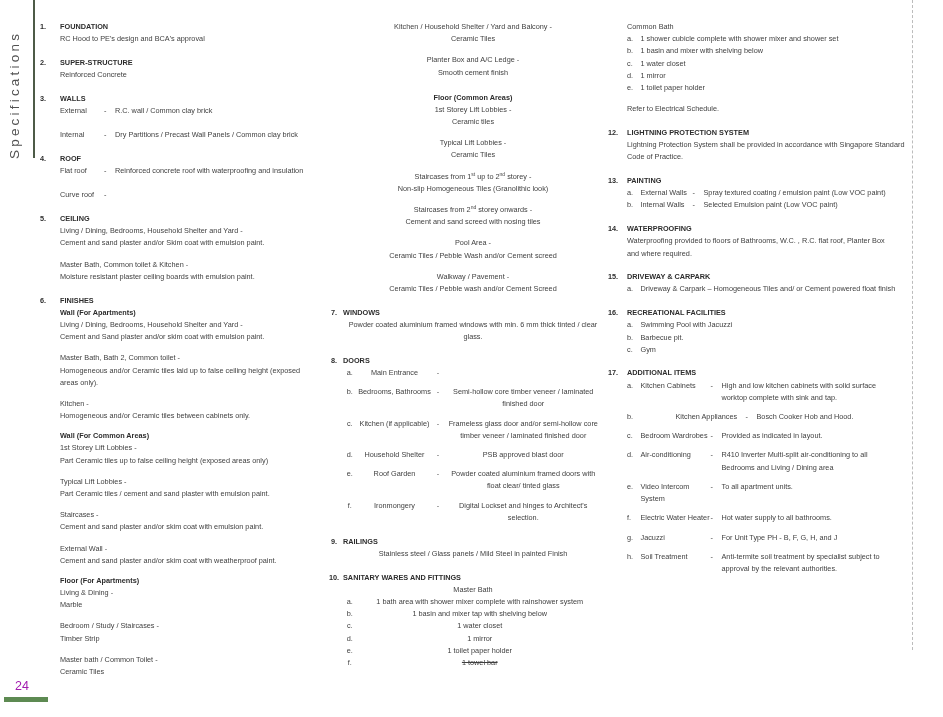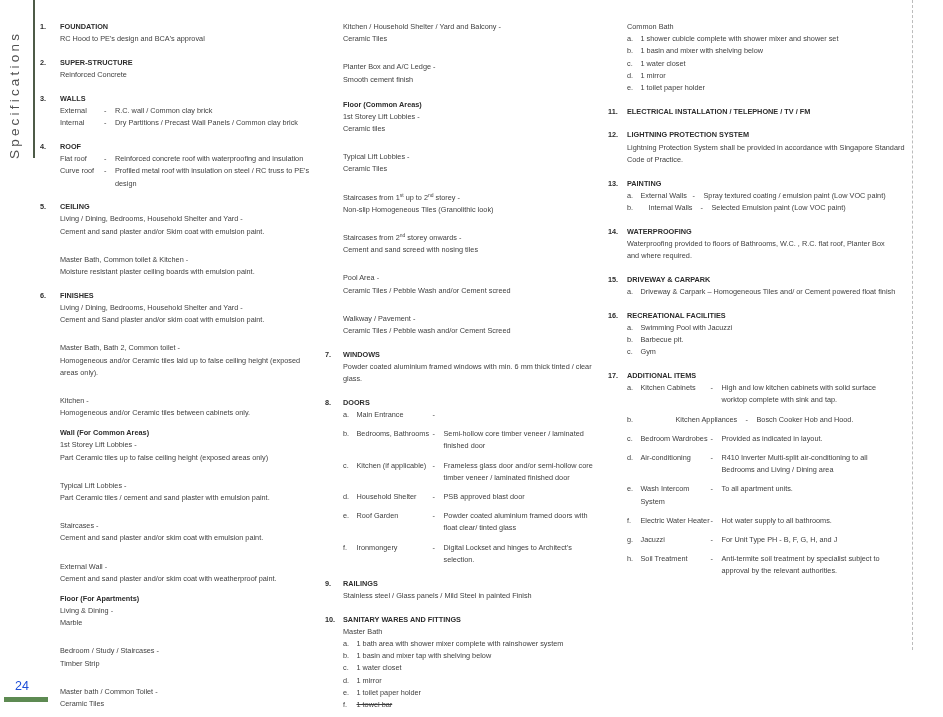--- a/index.html
+++ b/index.html
@@ -11,37 +11,37 @@
   
   .vtext {
     position:absolute; left:9px; top:159px;
     transform:rotate(-90deg); transform-origin:0 0;
     font-size:13.5px; letter-spacing:3.2px; color:#515151; white-space:nowrap;
   }
   .vline { position:absolute; left:33px; top:0; width:2px; height:158px; background:#4d5b47; }
   
   .dotline { position:absolute; left:912px; top:0; height:650px; width:0; border-left:1px dashed #bcbcbc; }
   
-  .pagenum { position:absolute; left:15px; top:680px; font-size:12.5px; color:#1d4ed8; }
+  .pagenum { position:absolute; left:15px; top:680px; font-size:12.5px; color:#a21caf; }
   .pagebar { position:absolute; left:4px; top:697px; width:44px; height:4.5px; background:#5d8a52; }
   
   .col { position:absolute; top:21px; }
   .col1 { left:40px;  width:285px; --gut:20px; }
-  .col2 { left:325px; width:278px; --gut:18px; }
+  .col2 { left:325px; width:278px;text-align:center; --gut:18px; }
   .col3 { left:608px; width:312px; --gut:19px; }
   .ind { margin-left:var(--gut); }
   .col .blk:first-child { margin-top:0 !important; }
   .b-section { display:flex; margin-top:11.5px; font-weight:bold; color:#2d2d2d; }
   .b-section .num { width:var(--gut); flex:none; }
-  .b-p  { margin-top:16px; }
+  .b-p  { margin-top:9px; }
   .b-sub { margin-top:7.8px; font-weight:bold; color:#2d2d2d; }
   .b-section + .b-p, .b-section + .b-sub, .b-section + .b-pair,
   .b-section + .b-row, .b-section + .b-rowt, .b-section + .b-li,
   .b-sub + .b-p { margin-top:0; }
-  .b-pair { display:flex; margin-top:0; }
+  .b-pair { display:flex; margin-top:12px; }
   .b-row  { display:flex; margin-top:7px; }
   .b-rowt { display:flex; margin-top:0; }
   .b-li   { display:flex; margin-top:0; }
   .letter { width:13.5px; flex:none; }
   .lbl  { flex:none; }
   .dash { width:11px; flex:none; }
   .desc { flex:1; }
   .itext { flex:1; }
   .strike { text-decoration:line-through; }
   sup { font-size:5px; line-height:0; vertical-align:3px; }
@@ -83,32 +83,32 @@
         <span class="title">ROOF</span>
       </div>
       <div class="blk ind b-pair">
         <span class="lbl" style="width: 44px;">Flat roof</span>
         <span class="dash">-</span>
         <span class="desc">Reinforced concrete roof with waterproofing and insulation</span>
       </div>
       <div class="blk ind b-pair">
         <span class="lbl" style="width: 44px;">Curve roof</span>
         <span class="dash">-</span>
-        <span class="desc">Profiled metal roof with insulation on steel / RC truss to PE's<br>design</span>
       </div>
       <div class="blk b-section">
         <span class="num">5.</span>
         <span class="title">CEILING</span>
       </div>
       <div class="blk b-p ind">Living / Dining, Bedrooms, Household Shelter and Yard -<br>Cement and sand plaster and/or Skim coat with emulsion paint.</div>
       <div class="blk b-p ind">Master Bath, Common toilet &amp; Kitchen -<br>Moisture resistant plaster ceiling boards with emulsion paint.</div>
       <div class="blk b-section">
         <span class="num">6.</span>
         <span class="title">FINISHES</span>
       </div>
+      <div class="blk b-sub ind">Wall (For Apartments)</div>
       <div class="blk b-p ind">Living / Dining, Bedrooms, Household Shelter and Yard -<br>Cement and Sand plaster and/or skim coat with emulsion paint.</div>
       <div class="blk b-p ind">Master Bath, Bath 2, Common toilet -<br>Homogeneous and/or Ceramic tiles laid up to false ceiling height (exposed<br>areas only).</div>
       <div class="blk b-p ind">Kitchen -<br>Homogeneous and/or Ceramic tiles between cabinets only.</div>
       <div class="blk b-sub ind">Wall (For Common Areas)</div>
       <div class="blk b-p ind">1st Storey Lift Lobbies -<br>Part Ceramic tiles up to false ceiling height (exposed areas only)</div>
       <div class="blk b-p ind">Typical Lift Lobbies -<br>Part Ceramic tiles / cement  and sand plaster with emulsion paint.</div>
       <div class="blk b-p ind">Staircases -<br>Cement and sand plaster and/or skim coat with emulsion paint.</div>
       <div class="blk b-p ind">External Wall -<br>Cement and sand plaster and/or skim coat with weatherproof paint.</div>
       <div class="blk b-sub ind">Floor (For Apartments)</div>
       <div class="blk b-p ind">Living &amp; Dining -<br>Marble</div>
@@ -220,42 +220,39 @@
         <span class="itext">1 water closet</span>
       </div>
       <div class="blk b-li ind">
         <span class="letter">d.</span>
         <span class="itext">1 mirror</span>
       </div>
       <div class="blk b-li ind">
         <span class="letter">e.</span>
         <span class="itext">1 toilet paper holder</span>
       </div>
-      <div class="blk b-section">
-        <span class="num">11.</span>
-        <span class="title">ELECTRICAL INSTALLATION / TELEPHONE / TV / FM</span>
-      </div>
+      <div class="blk b-p ind">Refer to Electrical Schedule.</div>
       <div class="blk b-section">
         <span class="num">12.</span>
         <span class="title">LIGHTNING PROTECTION SYSTEM</span>
       </div>
       <div class="blk b-p ind">Lightning Protection System shall be provided in accordance with Singapore Standard<br>Code of Practice.</div>
       <div class="blk b-section">
         <span class="num">13.</span>
         <span class="title">PAINTING</span>
       </div>
       <div class="blk ind b-rowt">
         <span class="letter">a.</span>
         <span class="lbl" style="width: 52px;">External Walls</span>
         <span class="dash">-</span>
         <span class="desc">Spray textured coating / emulsion paint (Low VOC paint)</span>
       </div>
       <div class="blk ind b-rowt">
         <span class="letter">b.</span>
-        <span class="lbl" style="width: 52px; margin-left: 8px;">Internal Walls</span>
+        <span class="lbl" style="width: 52px;">Internal Walls</span>
         <span class="dash">-</span>
         <span class="desc">Selected Emulsion paint (Low VOC paint)</span>
       </div>
       <div class="blk b-section">
         <span class="num">14.</span>
         <span class="title">WATERPROOFING</span>
       </div>
       <div class="blk b-p ind">Waterproofing provided to floors of Bathrooms, W.C. , R.C. flat roof,  Planter Box<br>and where required.</div>
       <div class="blk b-section">
         <span class="num">15.</span>
@@ -304,21 +301,21 @@
         <span class="desc">Provided as indicated in layout.</span>
       </div>
       <div class="blk ind b-row">
         <span class="letter">d.</span>
         <span class="lbl" style="width: 70px;">Air-conditioning</span>
         <span class="dash">-</span>
         <span class="desc">R410 Inverter Multi-split air-conditioning to all<br>Bedrooms and Living / Dining area</span>
       </div>
       <div class="blk ind b-row">
         <span class="letter">e.</span>
-        <span class="lbl" style="width: 70px;">Wash Intercom System</span>
+        <span class="lbl" style="width: 70px;">Video Intercom System</span>
         <span class="dash">-</span>
         <span class="desc">To all apartment units.</span>
       </div>
       <div class="blk ind b-row">
         <span class="letter">f.</span>
         <span class="lbl" style="width: 70px;">Electric Water Heater</span>
         <span class="dash">-</span>
         <span class="desc">Hot water supply to all bathrooms.</span>
       </div>
       <div class="blk ind b-row">

